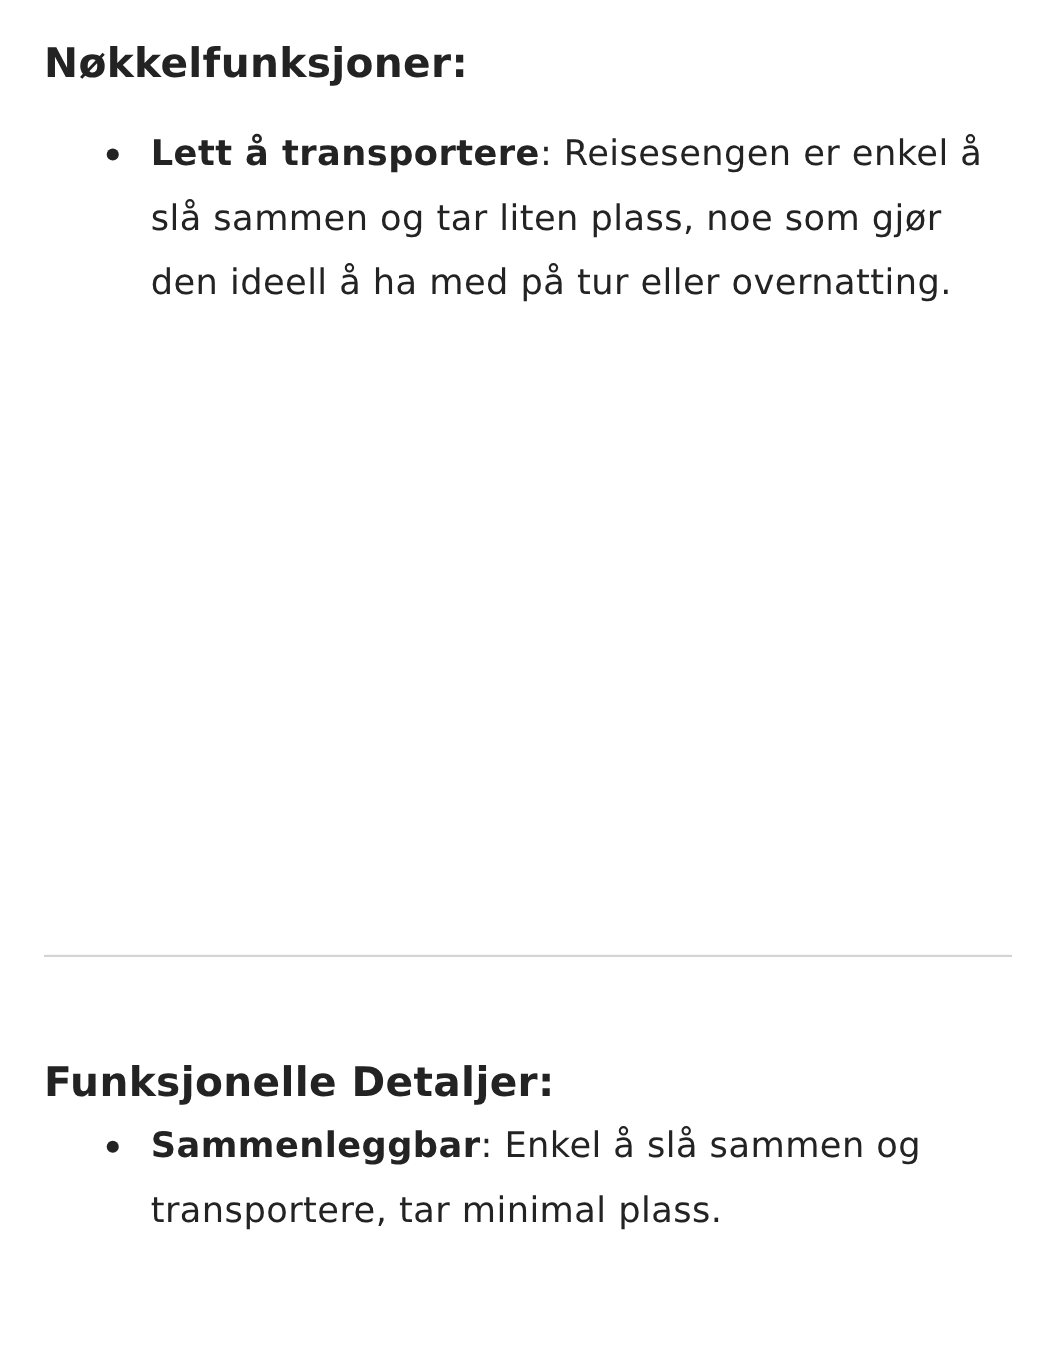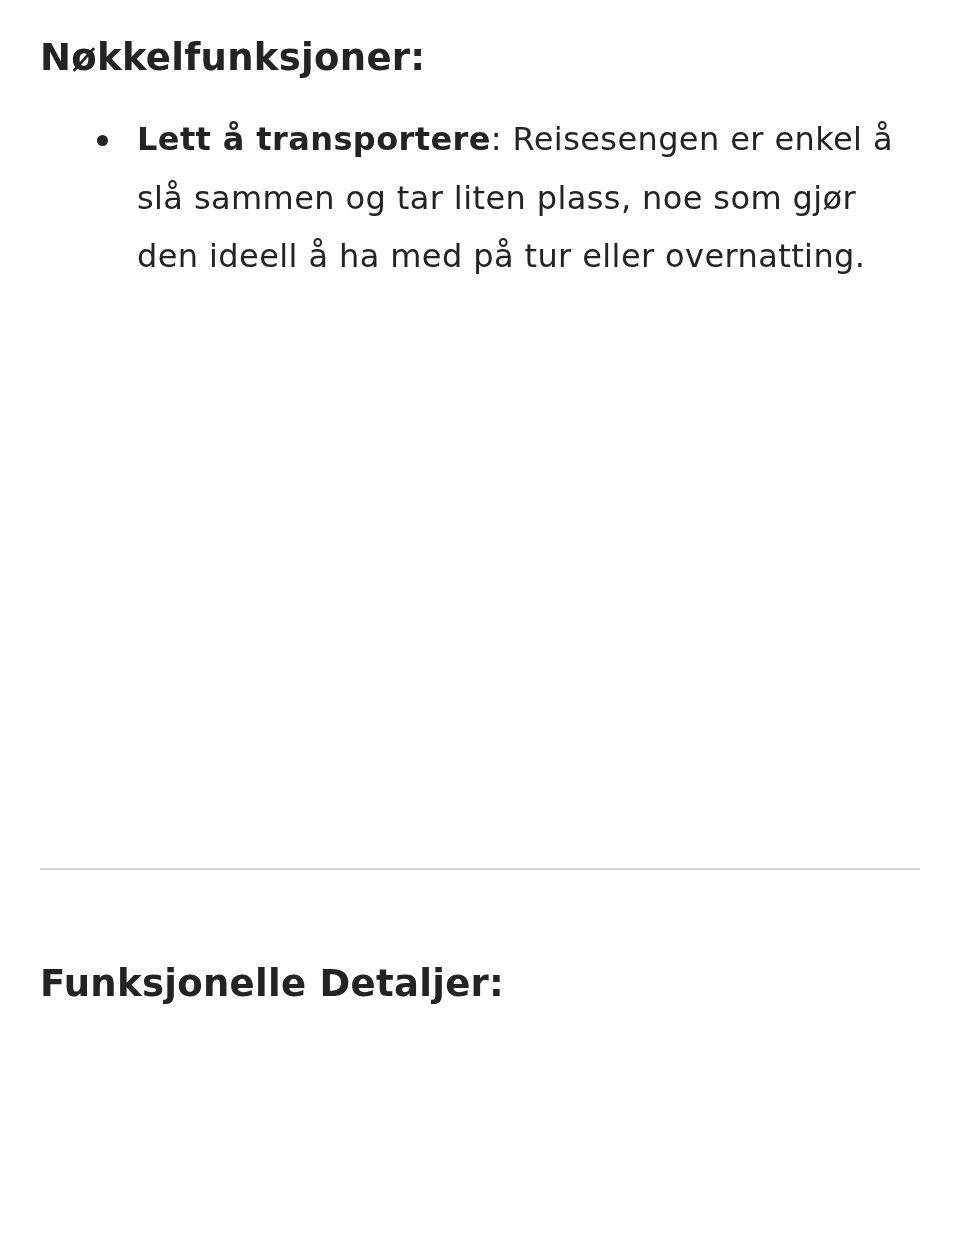--- a/index.html
+++ b/index.html
@@ -42,14 +42,15 @@
 <div class="content">
   <h3 class="heading h1">Nøkkelfunksjoner:</h3>
   <ul class="list list1">
     <li><span class="bullet"></span><b>Lett å transportere</b><span>:</span><span> Reisesengen er enkel å slå sammen og tar liten plass, noe som gjør den ideell å ha med på tur eller overnatting.</span></li>
   </ul>
 
   <div class="divider"></div>
 
   <h3 class="heading h2">Funksjonelle Detaljer:</h3>
   <ul class="list list2">
+    <li><span class="bullet"></span><b>Sammenleggbar</b><span>:</span><span> Enkel å slå sammen og transportere, tar minimal plass.</span></li>
   </ul>
 </div>
 
 </body></html>

